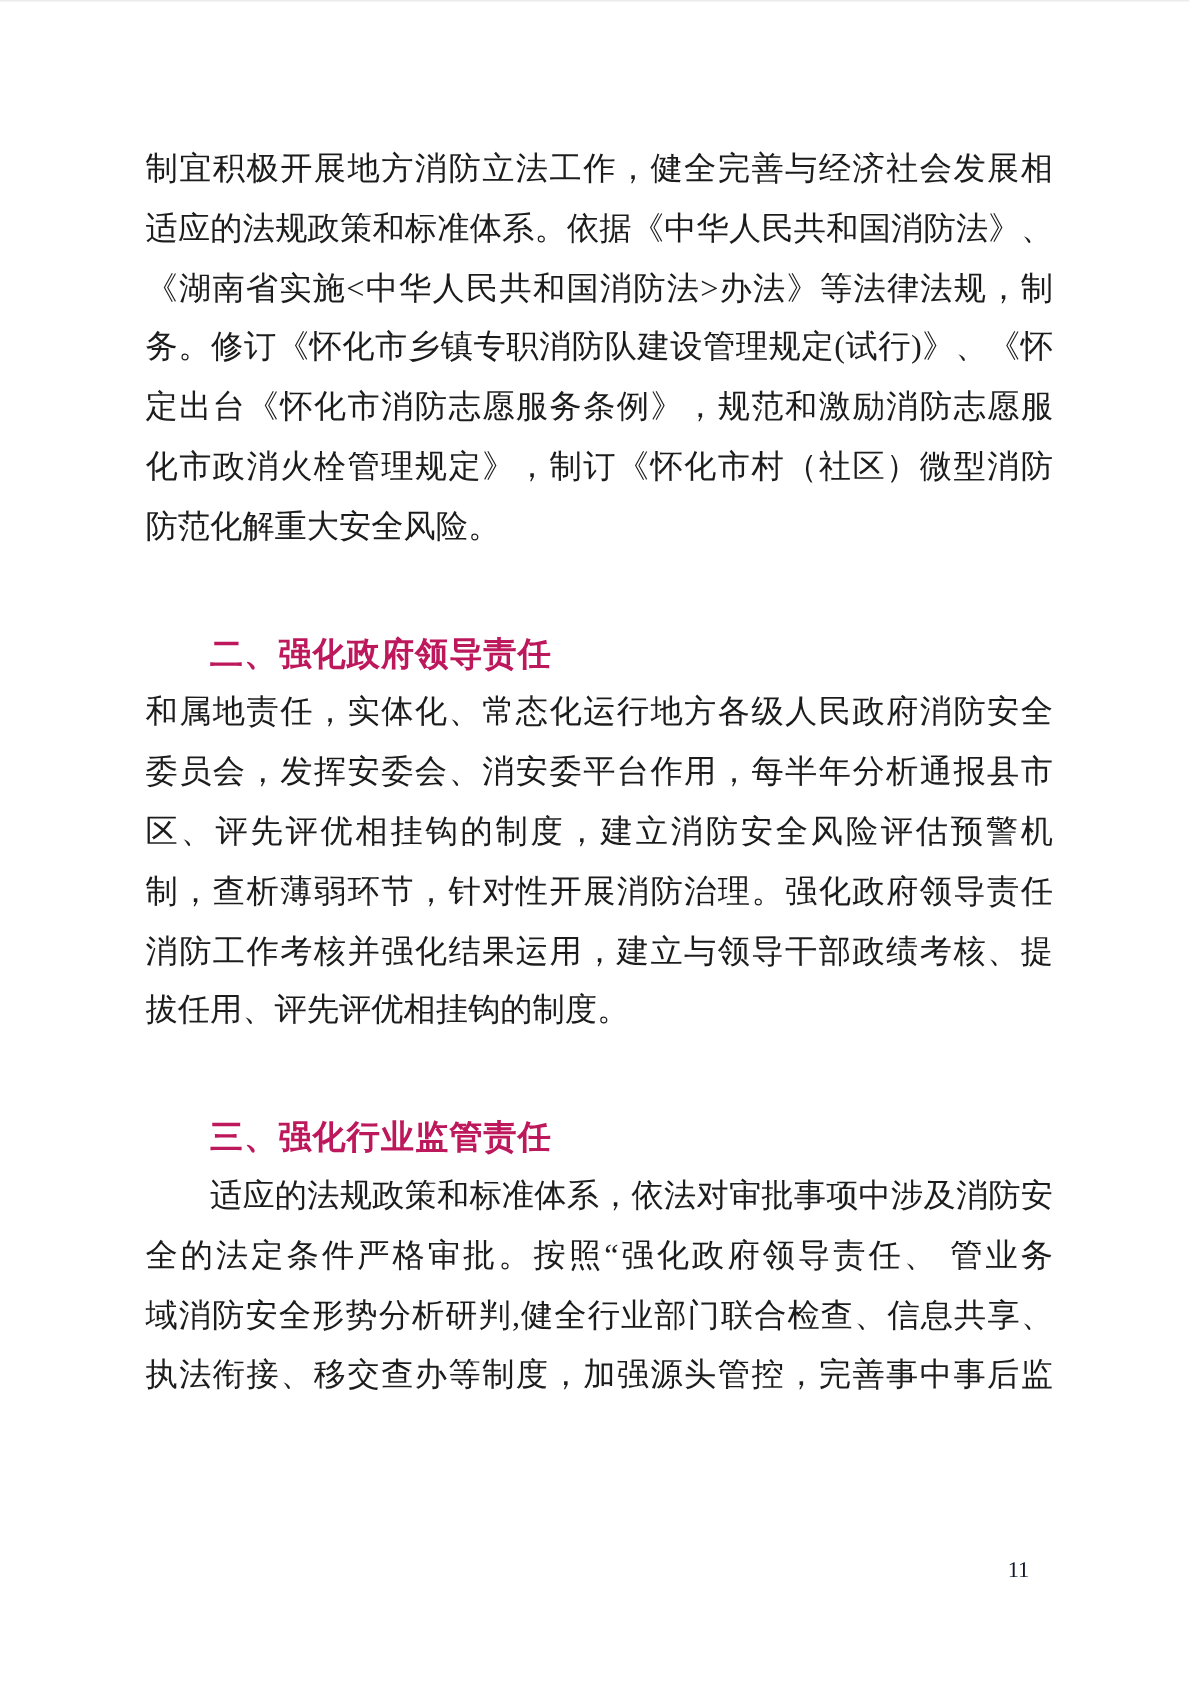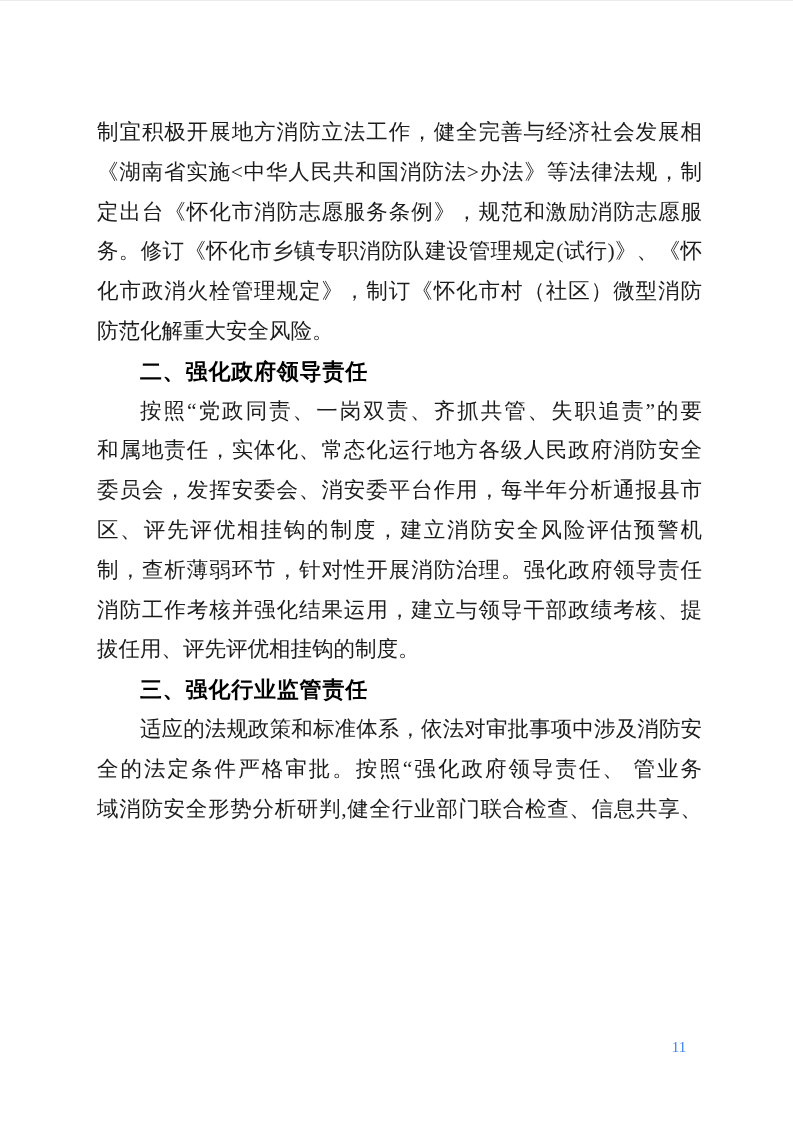--- a/index.html
+++ b/index.html
@@ -13,21 +13,21 @@
     height: 1122px;
     background: #ffffff;
     overflow: hidden;
     border-top: 1px solid #ececec;
     font-family: "Liberation Serif", "DejaVu Serif", serif;
     color: #1c1c1c;
   }
   .doc-body {
     position: absolute;
     left: 97px;
-    top: 112px;
+    top: 92px;
     width: 605px;
   }
   .paragraph { margin: 0; }
   .line {
     font-size: 21.5px;
     line-height: 39.8px;
     text-justify: inter-ideograph;
   }
   .line.j {
     text-align: justify;
@@ -36,58 +36,60 @@
   .line.ind {
     text-indent: 43px;
   }
   .heading {
     font-family: "Liberation Sans", "DejaVu Sans", sans-serif;
     font-weight: bold;
     font-size: 22px;
     line-height: 39.8px;
     text-indent: 43px;
     letter-spacing: 0.8px;
-    color: #000000;
+    color: #be185d;
+    margin-top: 44px;
   }
   .page-number {
     position: absolute;
     left: 664px;
     top: 1036px;
     width: 30px;
     text-align: center;
     font-size: 15px;
     line-height: 20px;
     font-family: "Liberation Serif", "DejaVu Serif", serif;
-    color: #3b82f6;
+    color: #0f172a;
   }
 </style>
 </head>
 <body>
 
 <div class="page">
   <div class="doc-body" id="doc-body">
       <div class="paragraph">
         <div class="line j">制宜积极开展地方消防立法工作，健全完善与经济社会发展相</div>
+        <div class="line j">适应的法规政策和标准体系。依据《中华人民共和国消防法》、</div>
         <div class="line j">《湖南省实施&lt;中华人民共和国消防法&gt;办法》等法律法规，制</div>
+        <div class="line j">务。修订《怀化市乡镇专职消防队建设管理规定(试行)》、《怀</div>
         <div class="line j">定出台《怀化市消防志愿服务条例》，规范和激励消防志愿服</div>
-        <div class="line j">务。修订《怀化市乡镇专职消防队建设管理规定(试行)》、《怀</div>
         <div class="line j">化市政消火栓管理规定》，制订《怀化市村（社区）微型消防</div>
         <div class="line">防范化解重大安全风险。</div>
       </div>
       <div class="heading">二、强化政府领导责任</div>
       <div class="paragraph">
-        <div class="line j ind">按照“党政同责、一岗双责、齐抓共管、失职追责”的要</div>
         <div class="line j">和属地责任，实体化、常态化运行地方各级人民政府消防安全</div>
         <div class="line j">委员会，发挥安委会、消安委平台作用，每半年分析通报县市</div>
         <div class="line j">区、评先评优相挂钩的制度，建立消防安全风险评估预警机</div>
         <div class="line j">制，查析薄弱环节，针对性开展消防治理。强化政府领导责任</div>
         <div class="line j">消防工作考核并强化结果运用，建立与领导干部政绩考核、提</div>
         <div class="line">拔任用、评先评优相挂钩的制度。</div>
       </div>
       <div class="heading">三、强化行业监管责任</div>
       <div class="paragraph">
         <div class="line j ind">适应的法规政策和标准体系，依法对审批事项中涉及消防安</div>
         <div class="line j">全的法定条件严格审批。按照“强化政府领导责任、 管业务</div>
         <div class="line j">域消防安全形势分析研判,健全行业部门联合检查、信息共享、</div>
+        <div class="line j">执法衔接、移交查办等制度，加强源头管控，完善事中事后监</div>
       </div>
     </div>
   <div class="page-number">11</div>
 </div>
 
 </body></html>

